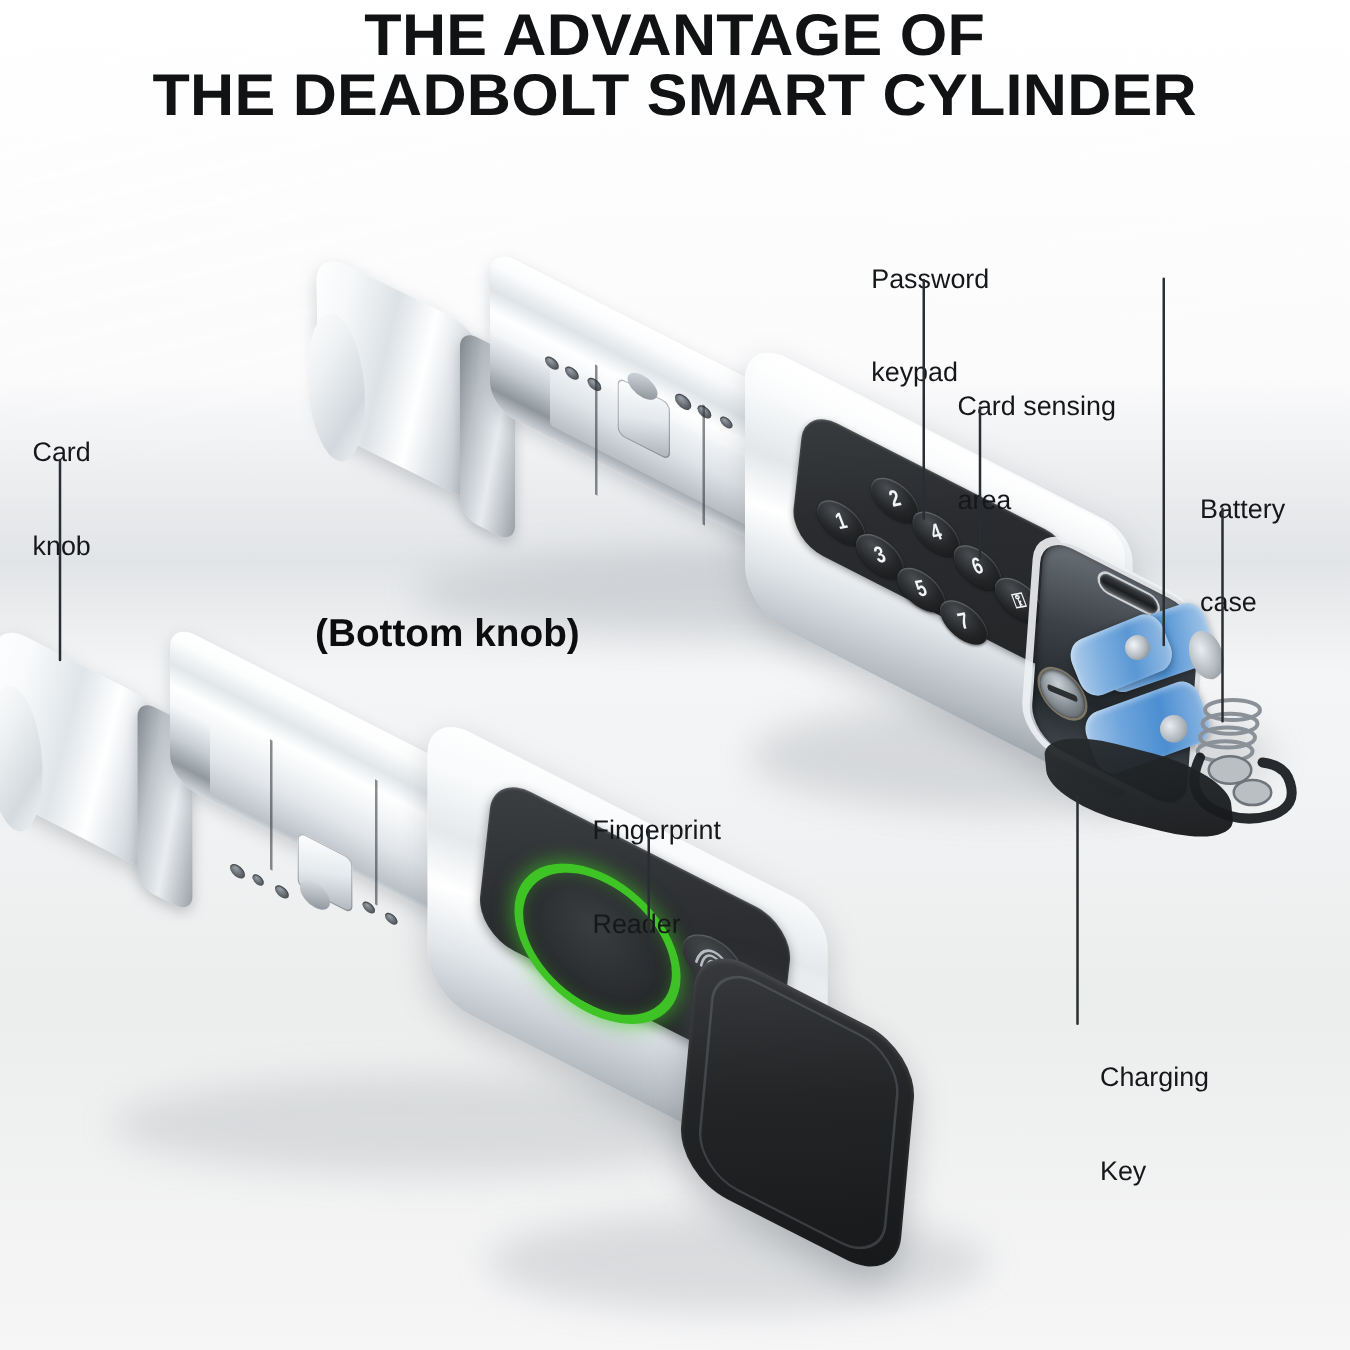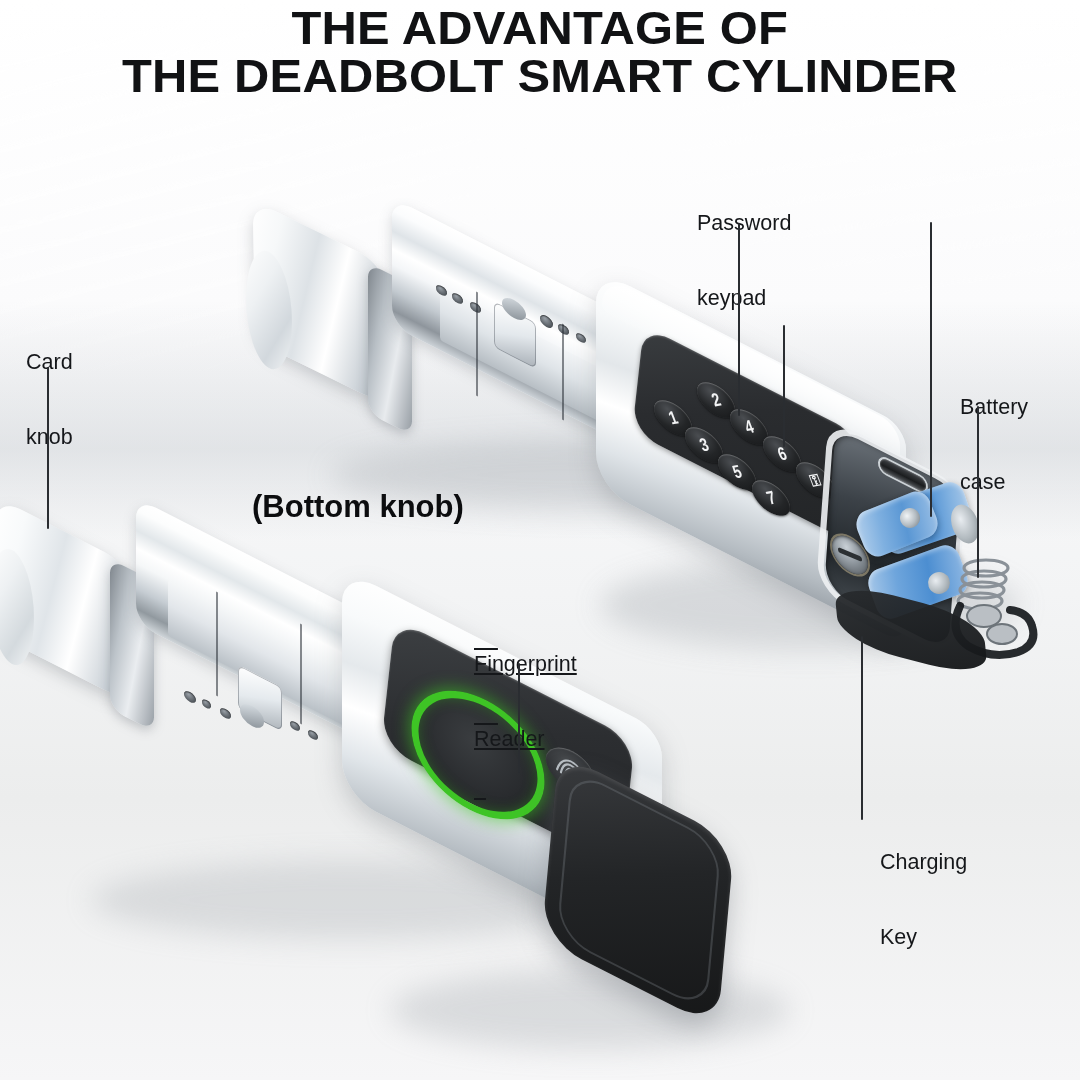--- a/index.html
+++ b/index.html
@@ -342,37 +342,41 @@
     <div>knob</div>
   </div>
   <div class="lead" style="left:47px;top:367px;height:162px;"></div>
 
   <div class="lbl" style="left:697px;top:161px;">
     <div>Password</div>
     <div>keypad</div>
   </div>
   <div class="lead" style="left:738px;top:223px;height:193px;"></div>
 
+  <div class="lbl" style="left:766px;top:263px;">
+    <div>Card sensing</div>
+    <div>area</div>
+  </div>
   <div class="lead" style="left:783px;top:325px;height:122px;"></div>
 
   <div class="lead" style="left:930px;top:222px;height:295px;"></div>
 
   <div class="lbl" style="left:960px;top:345px;">
     <div>Battery</div>
     <div>case</div>
   </div>
   <div class="lead" style="left:977px;top:406px;height:172px;"></div>
 
   <div class="lbl" style="left:880px;top:800px;">
     <div>Charging</div>
     <div>Key</div>
   </div>
   <div class="lead" style="left:861px;top:636px;height:184px;"></div>
 
-  <div class="lbl" style="left:474px;top:602px;text-decoration:underline;">
+  <div class="lbl" style="left:474px;top:602px;">
     <div>Fingerprint</div>
     <div>Reader</div>
   </div>
   <div class="lead" style="left:518px;top:663px;height:110px;"></div>
 
   <div class="cap" style="left:252px;top:489px;">(Bottom knob)</div>
 
 </div>
 
 </body></html>

